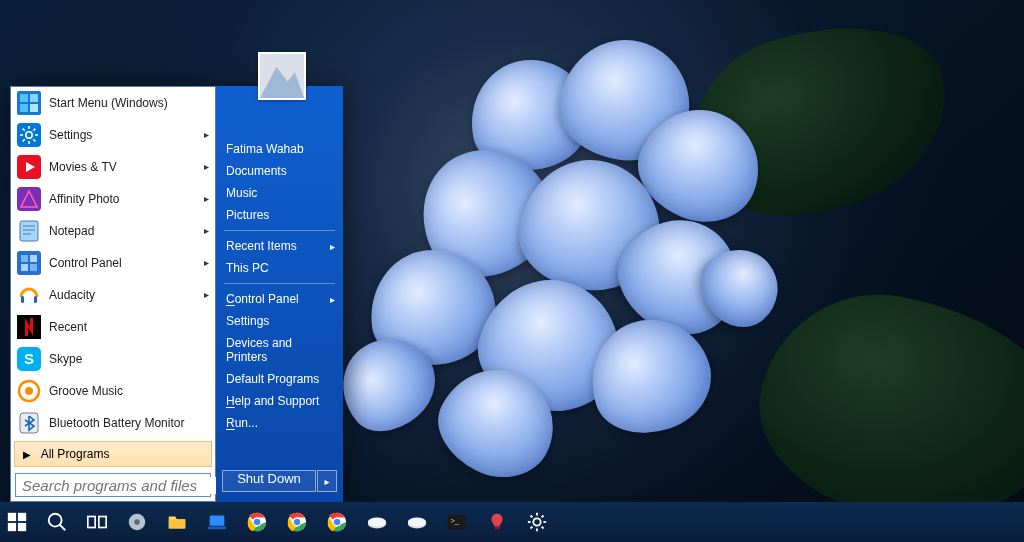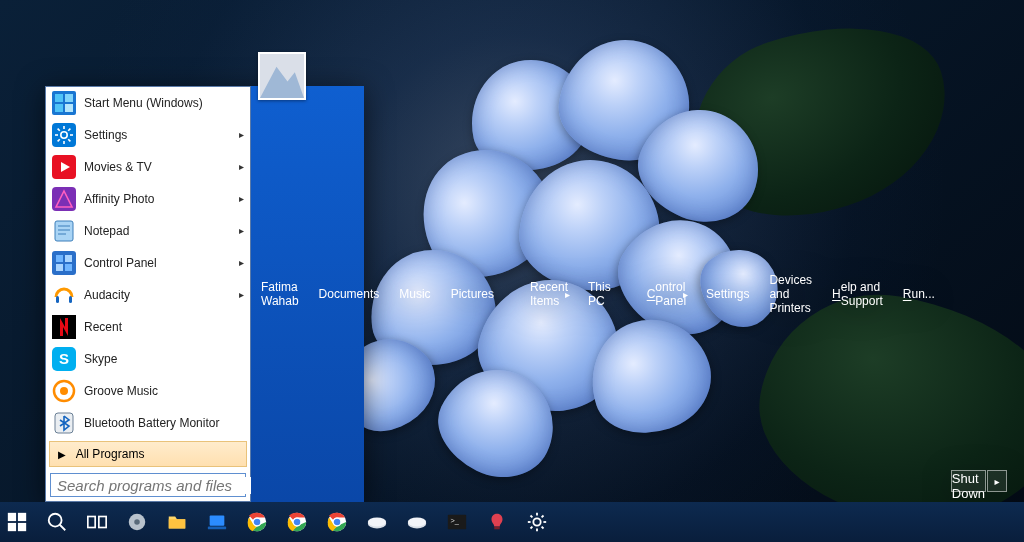--- a/index.html
+++ b/index.html
@@ -17,21 +17,21 @@
       background: radial-gradient(ellipse at 40% 35%, #e4ecff 0%, #bcd1f8 22%, #8fb1ec 50%, #6a90d8 78%, #4a6fb8 100%);
       box-shadow: inset 0 0 20px rgba(30,50,120,.3), 0 3px 10px rgba(0,0,0,.35);
     }
     .leaf {
       position:absolute; border-radius:40% 60% 50% 50% / 55% 45% 55% 45%;
       background: radial-gradient(ellipse at 35% 30%, #1d3d26 0%, #0c2416 55%, #05140c 100%);
     }
 
     
     .start-menu { position:absolute; left:10px; bottom:40px; z-index:10; display:flex; filter: drop-shadow(0 4px 14px rgba(0,0,0,.55)); }
-    .left-pane { width:206px; background:#fff; display:flex; flex-direction:column; border:1px solid #5a7aa8;margin-left:35px; }
+    .left-pane { width:206px; background:#fff; display:flex; flex-direction:column; border:1px solid #5a7aa8; }
     .left-pane .row {
       display:flex; align-items:center; height:32px; padding:0 6px; gap:8px;
       font-size:12px; color:#222; cursor:default; position:relative; border-bottom:1px solid transparent;
     }
     .ficon { width:24px; height:24px; display:flex; align-items:center; justify-content:center; flex-shrink:0; }
     .ficon svg { width:24px; height:24px; }
     .submenu-arrow { margin-left:auto; color:#333; font-size:10px; }
     .all-programs {
       height:26px; display:flex; align-items:center; padding-left:8px; gap:10px;
       background:linear-gradient(#ffeccc,#ffe0b0); border:1px solid #e9c27a; margin:2px 3px; font-size:12px;
@@ -39,21 +39,21 @@
     .all-programs .tri { font-size:10px; }
     .search-wrap { padding:4px; }
     .search {
       width:100%; height:24px; border:1px solid #5f8fd0; display:flex; align-items:center;
     }
     .search input {
       flex:1; border:none; outline:none; font-size:15px; font-style:italic; color:#777; padding:0 6px;
     }
     .search .mag { width:22px; height:22px; display:flex; align-items:center; justify-content:center; color:#1b5fb6; }
 
-    .right-pane { width:113px; background:linear-gradient(#0f5fd0,#0a47a8); display:flex; color:#fff; font-size:12px; padding:6px 0 6px 0; position:relative; }
+    .right-pane { width:127px; background:linear-gradient(#0f5fd0,#0a47a8); display:flex; flex-direction:column; color:#fff; font-size:12px; padding:6px 0 6px 0; position:relative; }
     .right-pane .spacer { height:46px; }
     .right-pane .ritem { padding:4px 10px; cursor:default; position:relative; display:flex; align-items:center; }
     .right-pane .ritem.withsub::after { content:"▸"; position:absolute; right:8px; font-size:10px; }
     .right-pane hr { border:none; border-top:1px solid rgba(255,255,255,.35); margin:4px 8px; }
 
     .user-pic {
       position:absolute; z-index:12; left:258px; top:52px;
       width:48px; height:48px; border:2px solid #fff; background:#dadfe8;
       box-shadow:0 1px 3px rgba(0,0,0,.4);
     }
@@ -279,20 +279,23 @@
         <span>This PC</span>
       </div>
     <hr>
     <div class="ritem withsub"><span style="text-decoration:underline;text-underline-offset:2px">C</span>ontrol Panel</div>
     <div class="ritem">
         <span>Settings</span>
       </div>
     <div class="ritem">
         <span>Devices and Printers</span>
       </div>
+    <div class="ritem">
+        <span>Default Programs</span>
+      </div>
     <div class="ritem"><span style="text-decoration:underline;text-underline-offset:2px">H</span>elp and Support</div>
     <div class="ritem"><span style="text-decoration:underline;text-underline-offset:2px">R</span>un...</div>
 
     <div class="shutdown-row">
       <div class="sd-btn">
           <span>Shut Down</span>
         </div>
       <div class="sd-arrow">▸</div>
     </div>
   </div>

